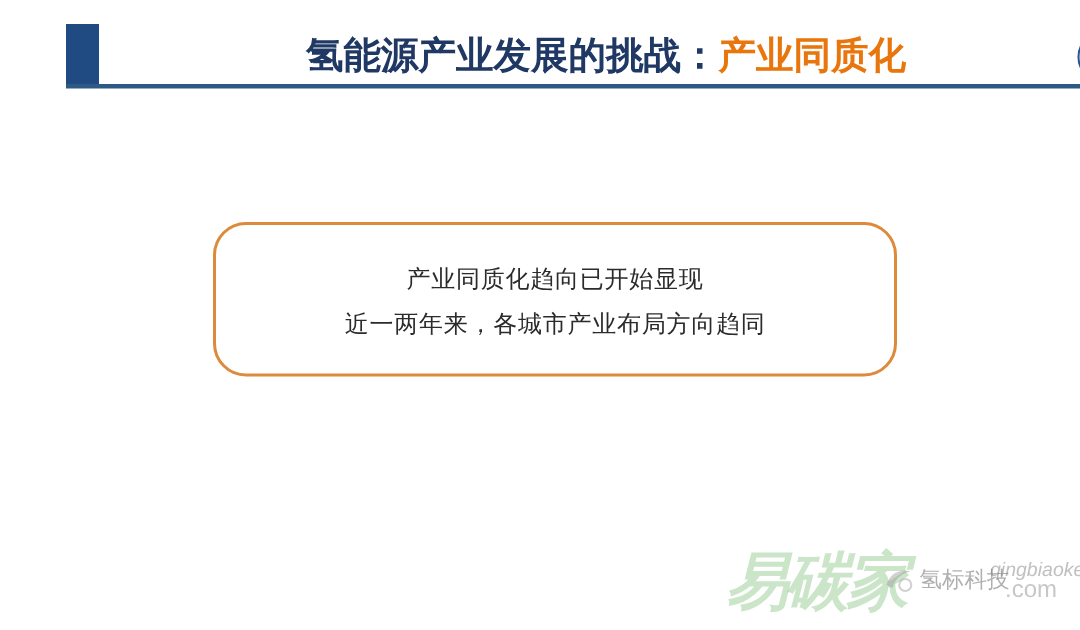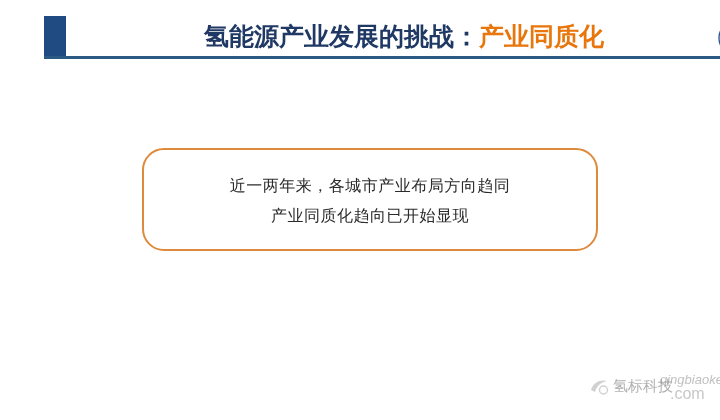--- a/index.html
+++ b/index.html
@@ -193,25 +193,26 @@
       <circle cx="30.4" cy="18" r="0.8" fill="#24559B"></circle>
       <circle cx="9.3" cy="9.3" r="0.6" fill="#24559B"></circle>
       <circle cx="26.7" cy="9.3" r="0.6" fill="#24559B"></circle>
       <circle cx="9.3" cy="26.7" r="0.6" fill="#24559B"></circle>
       <circle cx="26.7" cy="26.7" r="0.6" fill="#24559B"></circle>
     </svg>
   </div>
 
   <div class="content-box">
     <div class="content-lines">
+      <div class="content-line">产业同质化趋向已开始显现</div>
       <div class="content-line">近一两年来，各城市产业布局方向趋同</div>
-      <div class="content-line">产业同质化趋向已开始显现</div>
     </div>
   </div>
 
+  <div class="watermark-green">易碳家</div>
 
   <div class="watermark-gray">
     <svg class="wm-mark" viewBox="0 0 22 22">
       <path d="M3 14 C5 6, 13 3, 19 5 C14 6, 9 9, 7 16 Z" fill="#9A9A9A"></path>
       <circle cx="15.5" cy="14" r="4" fill="none" stroke="#9A9A9A" stroke-width="1.4"></circle>
     </svg>
     <div class="wm-cn">氢标科技</div>
     <div class="wm-en">qingbiaokeji</div>
     <div class="wm-dom">.com</div>
   </div>

